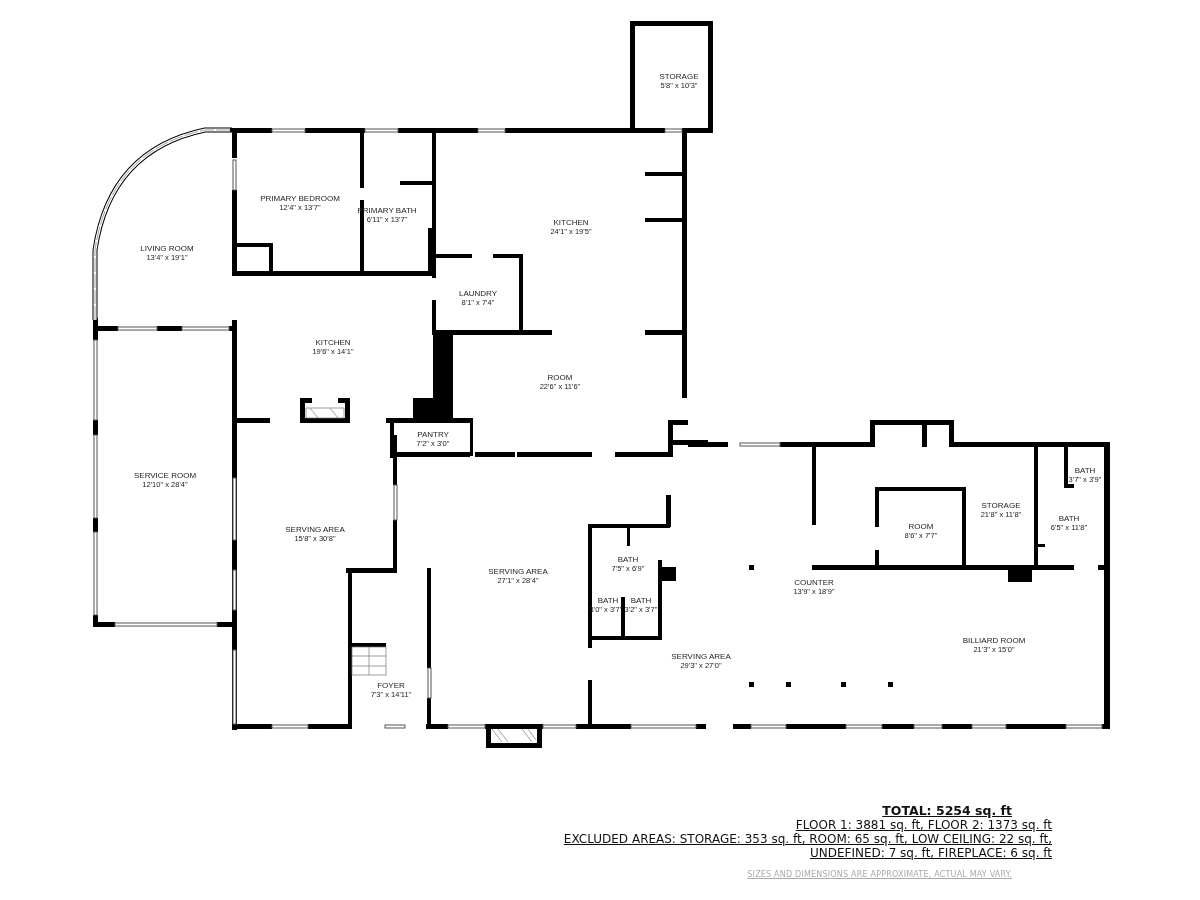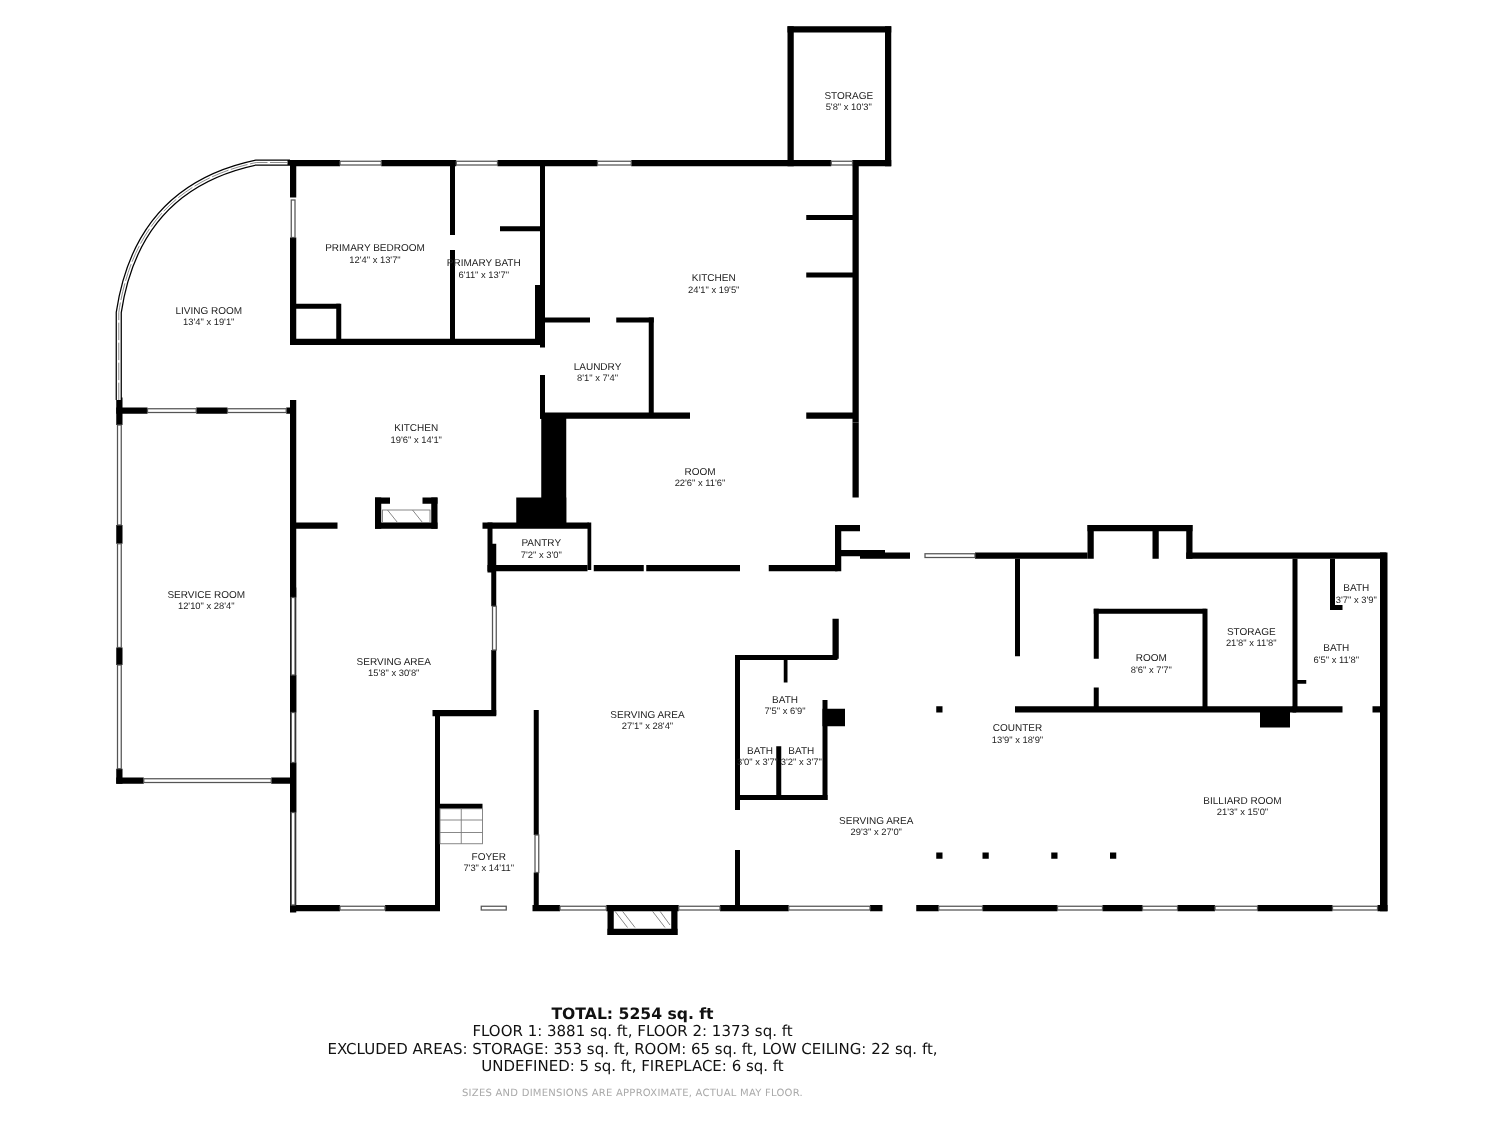--- a/index.html
+++ b/index.html
@@ -2,23 +2,23 @@
 <html><head>
 <meta charset="utf-8">
 <style>
   html,body{margin:0;padding:0;background:#fff;}
   body{width:1200px;height:900px;position:relative;overflow:hidden;font-family:"DejaVu Sans","Liberation Sans",sans-serif;}
   svg.plan{position:absolute;left:0;top:0;}
   .wall{fill:#000;}
   .win{fill:#fff;stroke:#555;stroke-width:1;}
   .rl{font-family:"Liberation Sans",sans-serif;font-size:8px;fill:#222;text-anchor:middle;}
   .rd{font-family:"Liberation Sans",sans-serif;font-size:7.5px;fill:#222;text-anchor:middle;}
-  .footer{position:absolute;left:0;width:1012px;text-align:center;color:#111;}
+  .footer{position:absolute;left:0;width:1012px;text-align:right;color:#111;text-decoration:underline;}
   .f-total{top:803px;font-size:12.5px;font-weight:bold;font-family:"DejaVu Sans",sans-serif;}
-  .f-line{font-size:12px;font-family:"DejaVu Sans",sans-serif;}
+  .f-line{font-size:12px;font-family:"DejaVu Sans",sans-serif;padding-left:40px;}
   .f1{top:818px;} .f2{top:832px;} .f3{top:846px;}
   .f-note{top:870px;font-size:8px;color:#aaa;font-family:"DejaVu Sans",sans-serif;letter-spacing:0.2px;}
 </style>
 </head>
 <body>
 
 <svg class="plan" width="1200" height="790" viewBox="0 0 1200 790" xmlns="http://www.w3.org/2000/svg">
 
   <g>
 
@@ -301,14 +301,14 @@
     <g>
         <text class="rl" x="994" y="643">BILLIARD ROOM</text>
         <text class="rd" x="994" y="652">21'3" x 15'0"</text>
       </g>
   </g>
 </svg>
 
 <div class="footer f-total">TOTAL: 5254 sq. ft</div>
 <div class="footer f-line f1">FLOOR 1: 3881 sq. ft, FLOOR 2: 1373 sq. ft</div>
 <div class="footer f-line f2">EXCLUDED AREAS: STORAGE: 353 sq. ft, ROOM: 65 sq. ft, LOW CEILING: 22 sq. ft,</div>
-<div class="footer f-line f3">UNDEFINED: 5 sq. ft, FIREPLACE: 6 sq. ft</div>
-<div class="footer f-note">SIZES AND DIMENSIONS ARE APPROXIMATE, ACTUAL MAY FLOOR.</div>
+<div class="footer f-line f3">UNDEFINED: 7 sq. ft, FIREPLACE: 6 sq. ft</div>
+<div class="footer f-note">SIZES AND DIMENSIONS ARE APPROXIMATE, ACTUAL MAY VARY.</div>
 
 </body></html>

